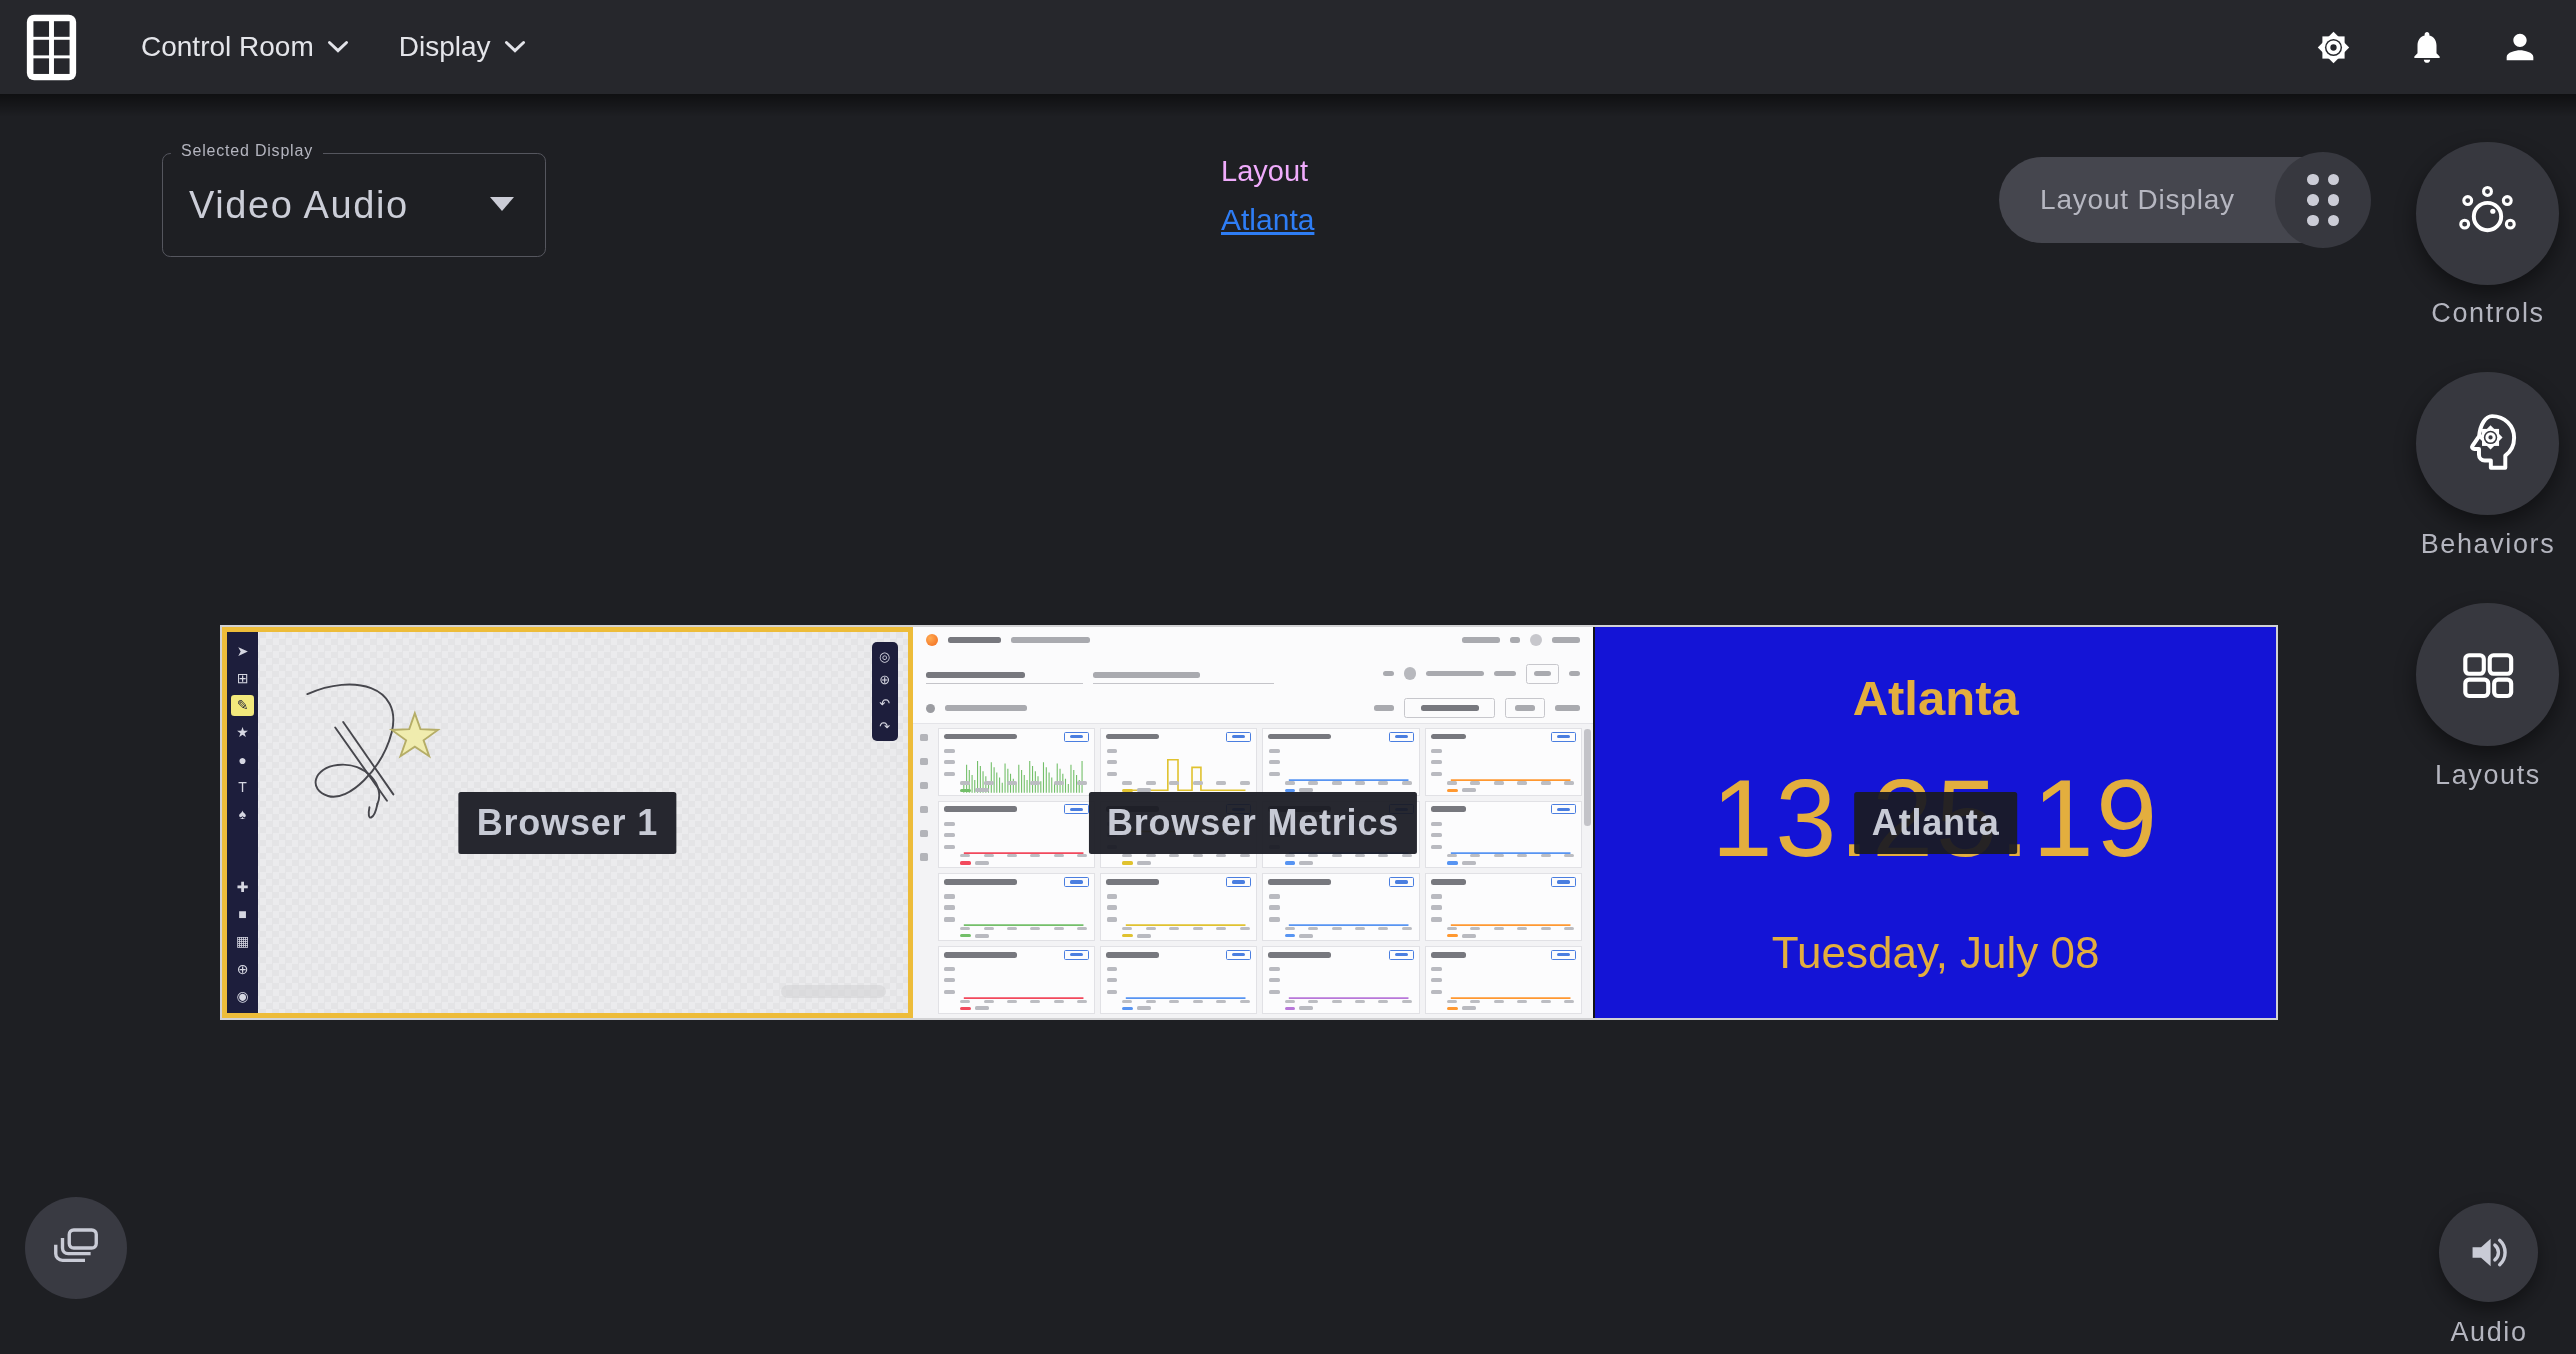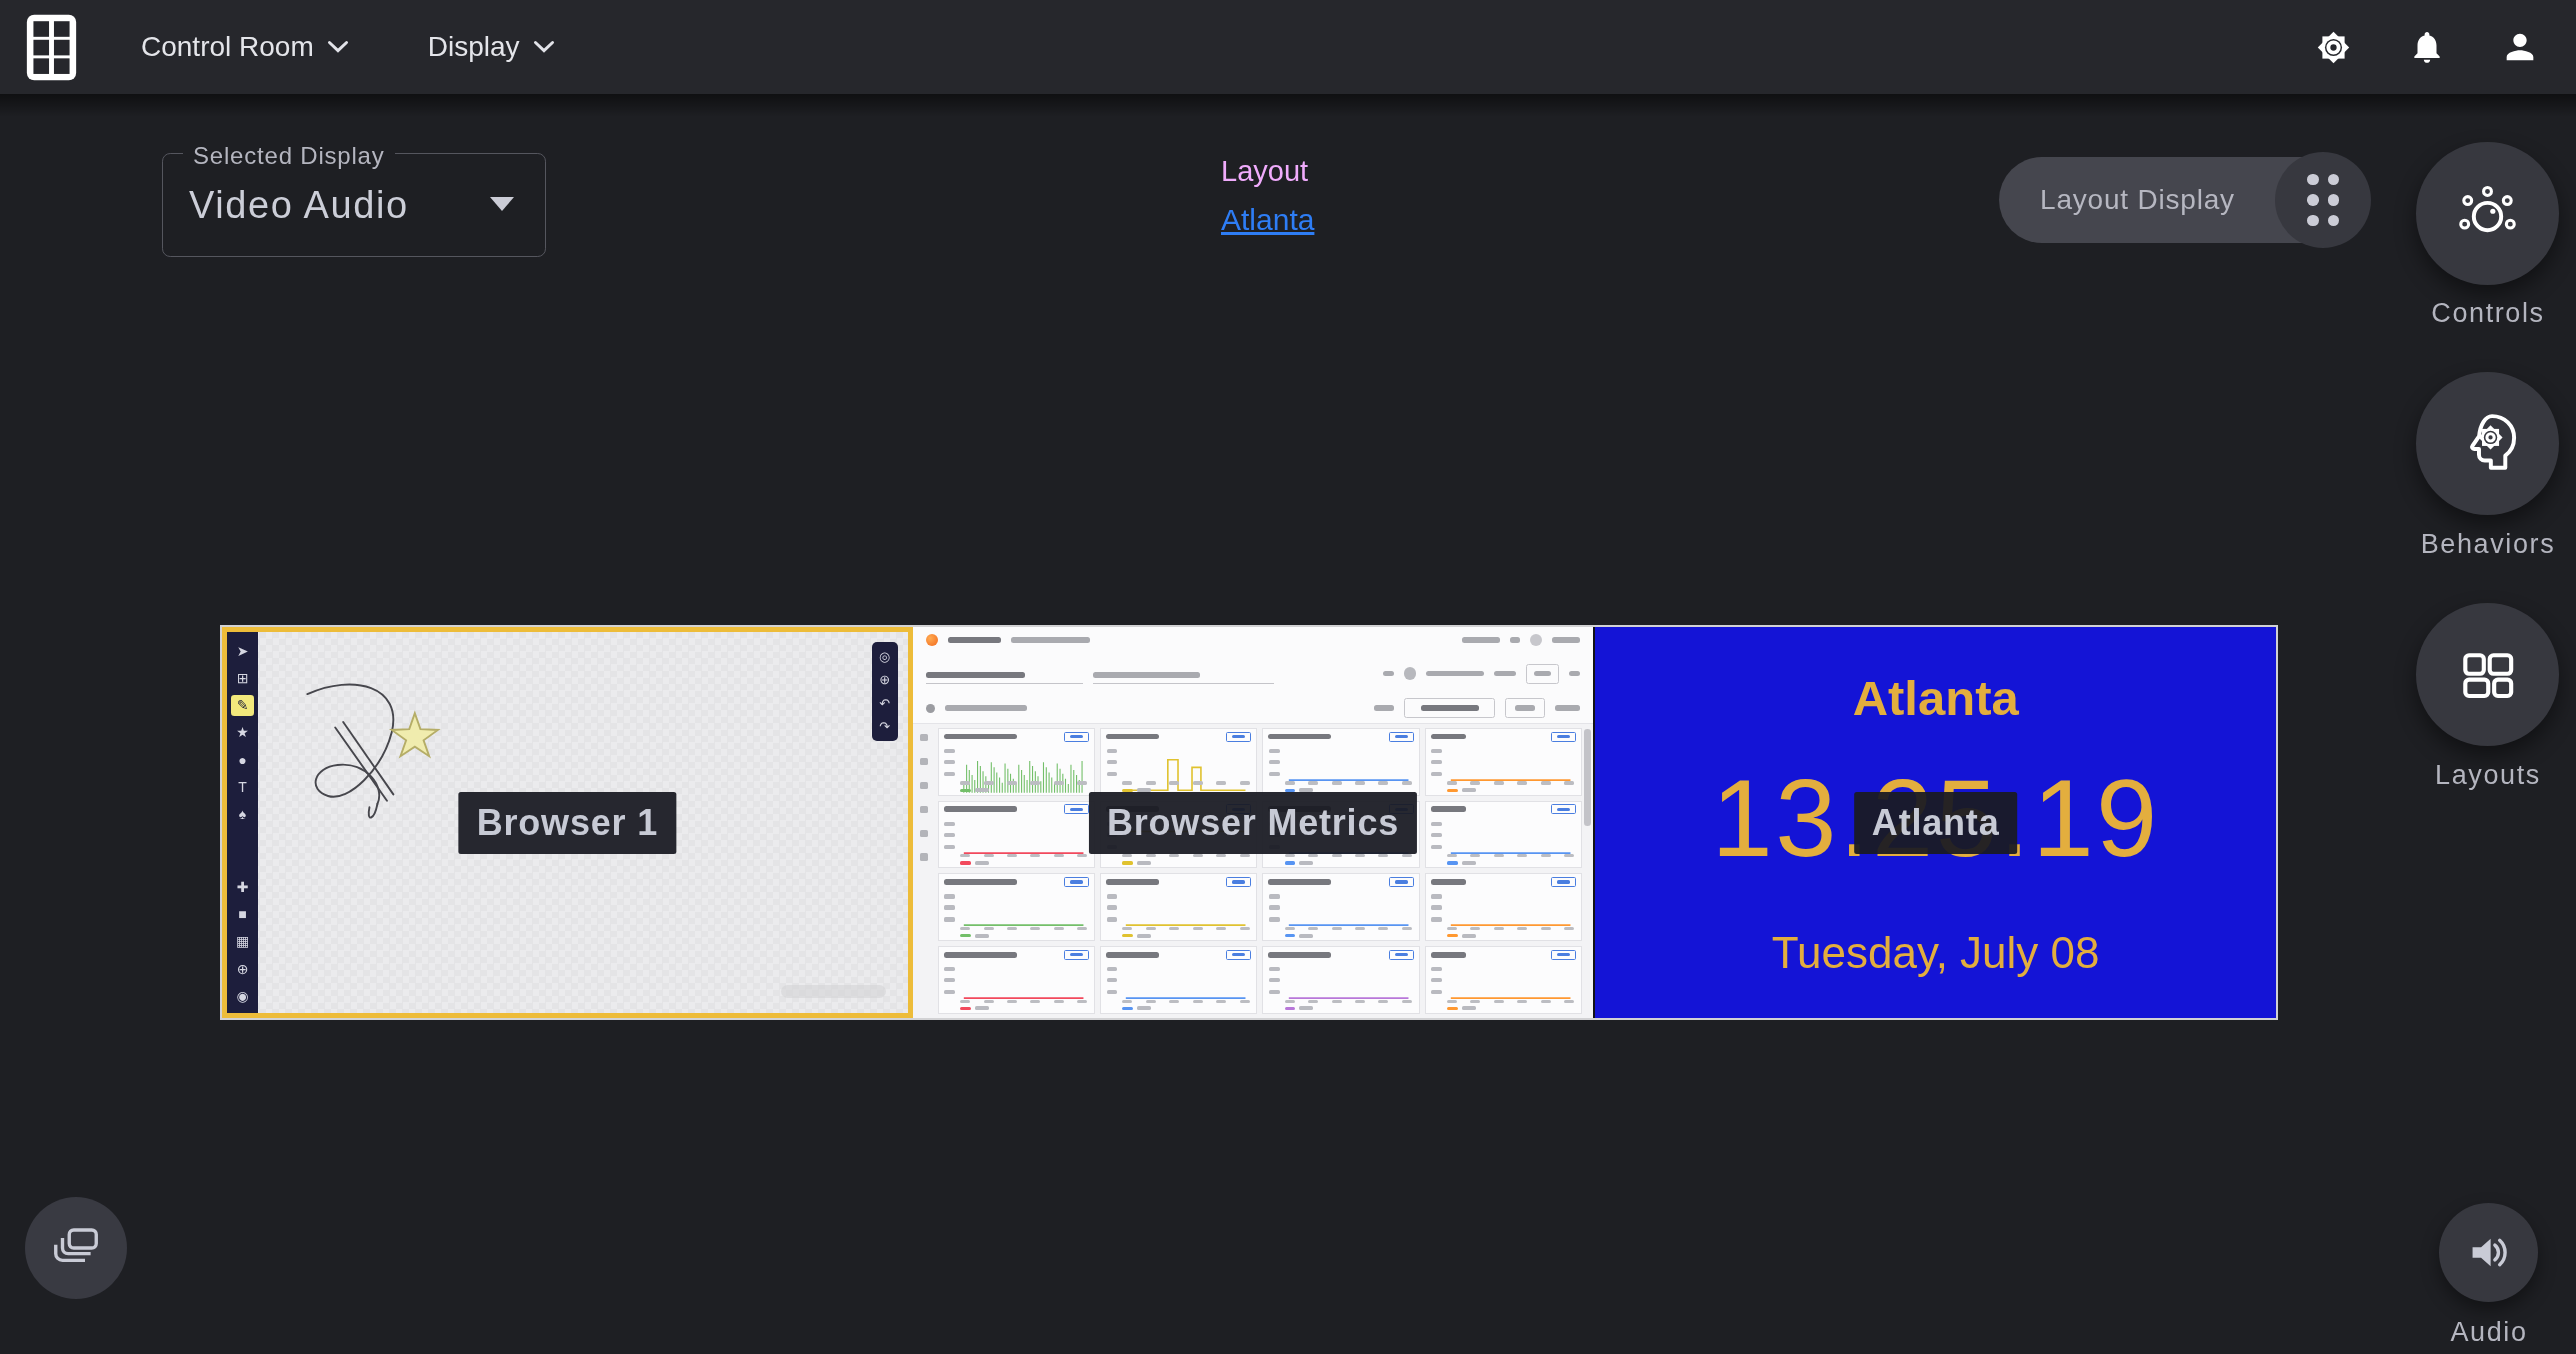--- a/index.html
+++ b/index.html
@@ -13,33 +13,33 @@
   .topbar {
     position:absolute; top:0; left:0; width:2576px; height:94px;
     background:#26272c; display:flex; align-items:center; z-index:10;
   }
   .topbar::after{ content:""; position:absolute; top:94px; left:0; right:0; height:23px;
     background:linear-gradient(rgba(0,0,0,.5), rgba(0,0,0,0)); pointer-events:none; }
   .logo { display:flex; align-items:center; gap:16.5px; margin-left:25px; }
   .logo-text { display:flex; flex-direction:column; line-height:1; }
   .brand { font-size:18px; font-weight:bold; letter-spacing:4.1px; color:#ffffff; }
   .product { font-size:44px; font-weight:400; color:#ffffff; margin-top:3.3px; letter-spacing:0px; }
-  .menus { display:flex; align-items:center; gap:79px; margin-left:63px; }
+  .menus { display:flex; align-items:center; gap:50px; margin-left:63px; }
   .menu { display:flex; align-items:center; gap:13px; font-size:28px; color:#e4e5ea; cursor:pointer; }
   .topbar-right { margin-left:auto; margin-right:36px; display:flex; align-items:center; gap:54px; }
   .tb-icon { cursor:pointer; display:grid; place-items:center; }
 
   
   .field {
     position:absolute; left:162px; top:153px; width:384px; height:104px;
     border:1.6px solid #55565e; border-radius:8.2px; cursor:pointer;
   }
   .field-label {
-    position:absolute; top:-12.4px; left:20px; background:#1e1f23; padding:0 10px;
-    font-size:24px; color:#b4b5bf; letter-spacing:0.8px;
+    position:absolute; top:-12.4px; left:8px; background:#1e1f23; padding:0 10px;
+    font-size:16px; color:#b4b5bf; letter-spacing:0.8px;
   }
   .field-value { position:absolute; left:26px; top:30px; font-size:38px; letter-spacing:1.6px; color:#ccced8; }
   .field-caret {
     position:absolute; right:31px; top:43px; width:0; height:0;
     border-left:12.4px solid transparent; border-right:12.4px solid transparent;
     border-top:14px solid #cbccd6;
   }
 
   
   .layout-ind { position:absolute; left:1221px; top:155px; }

